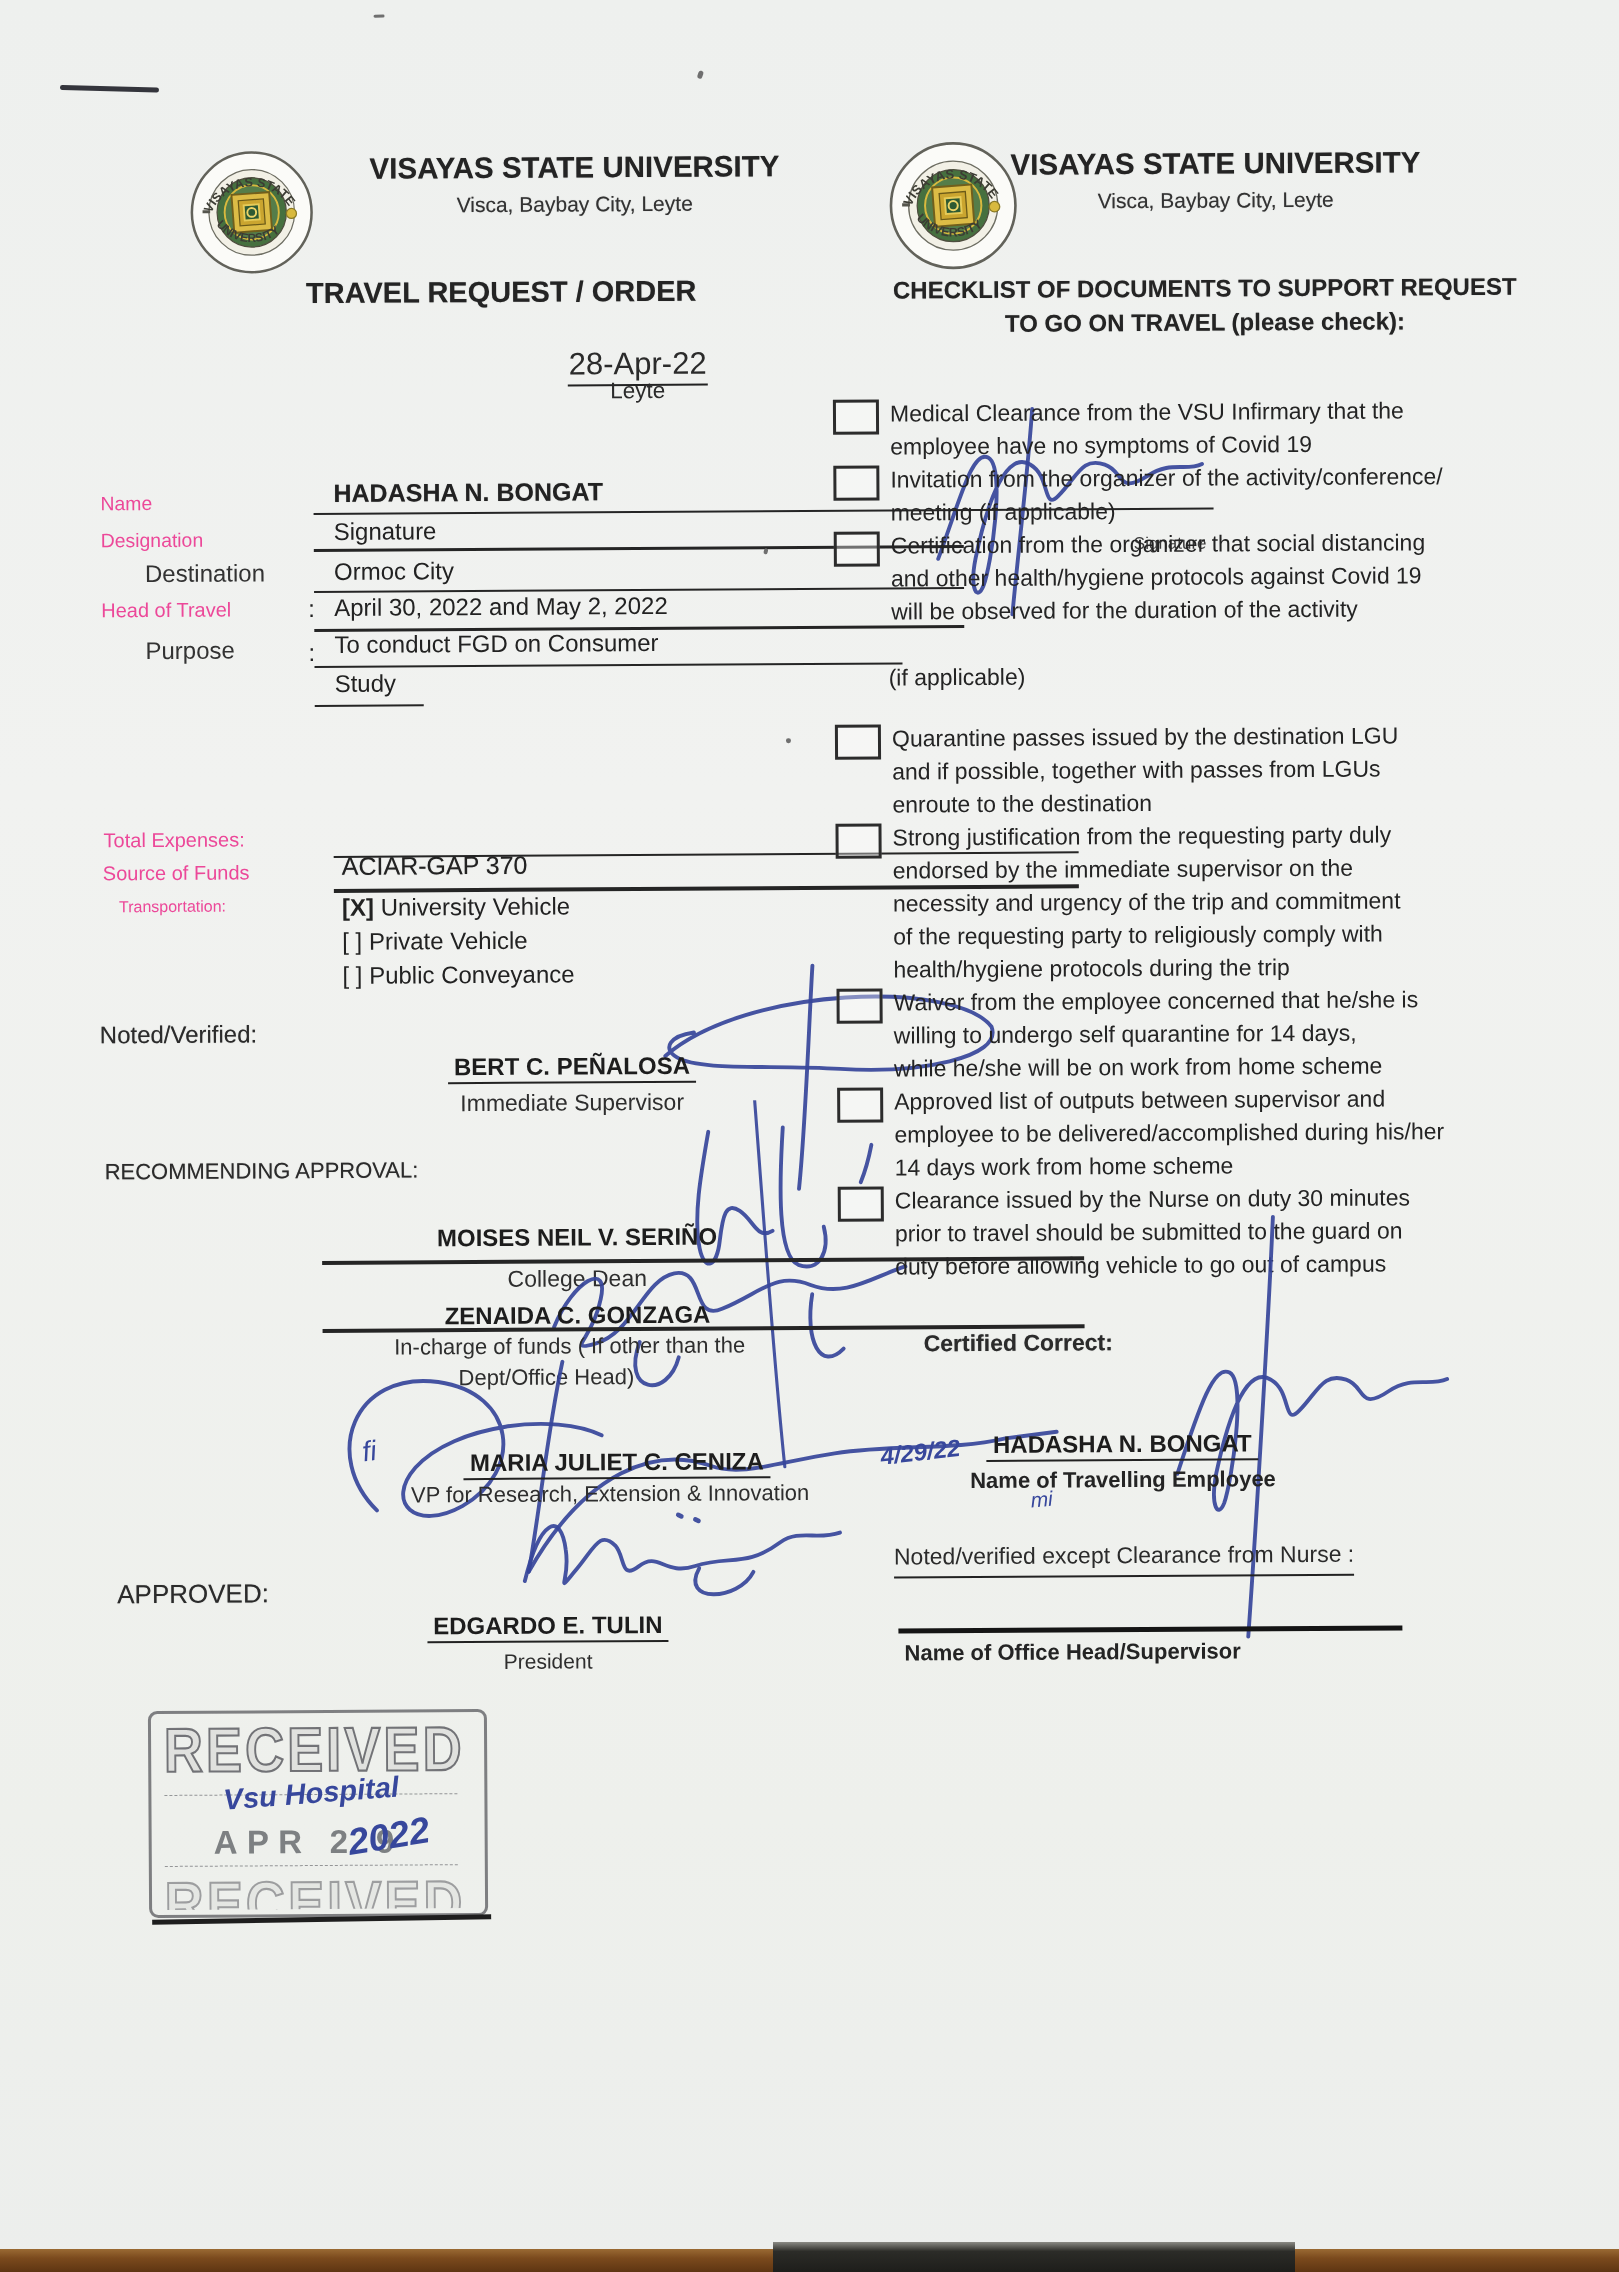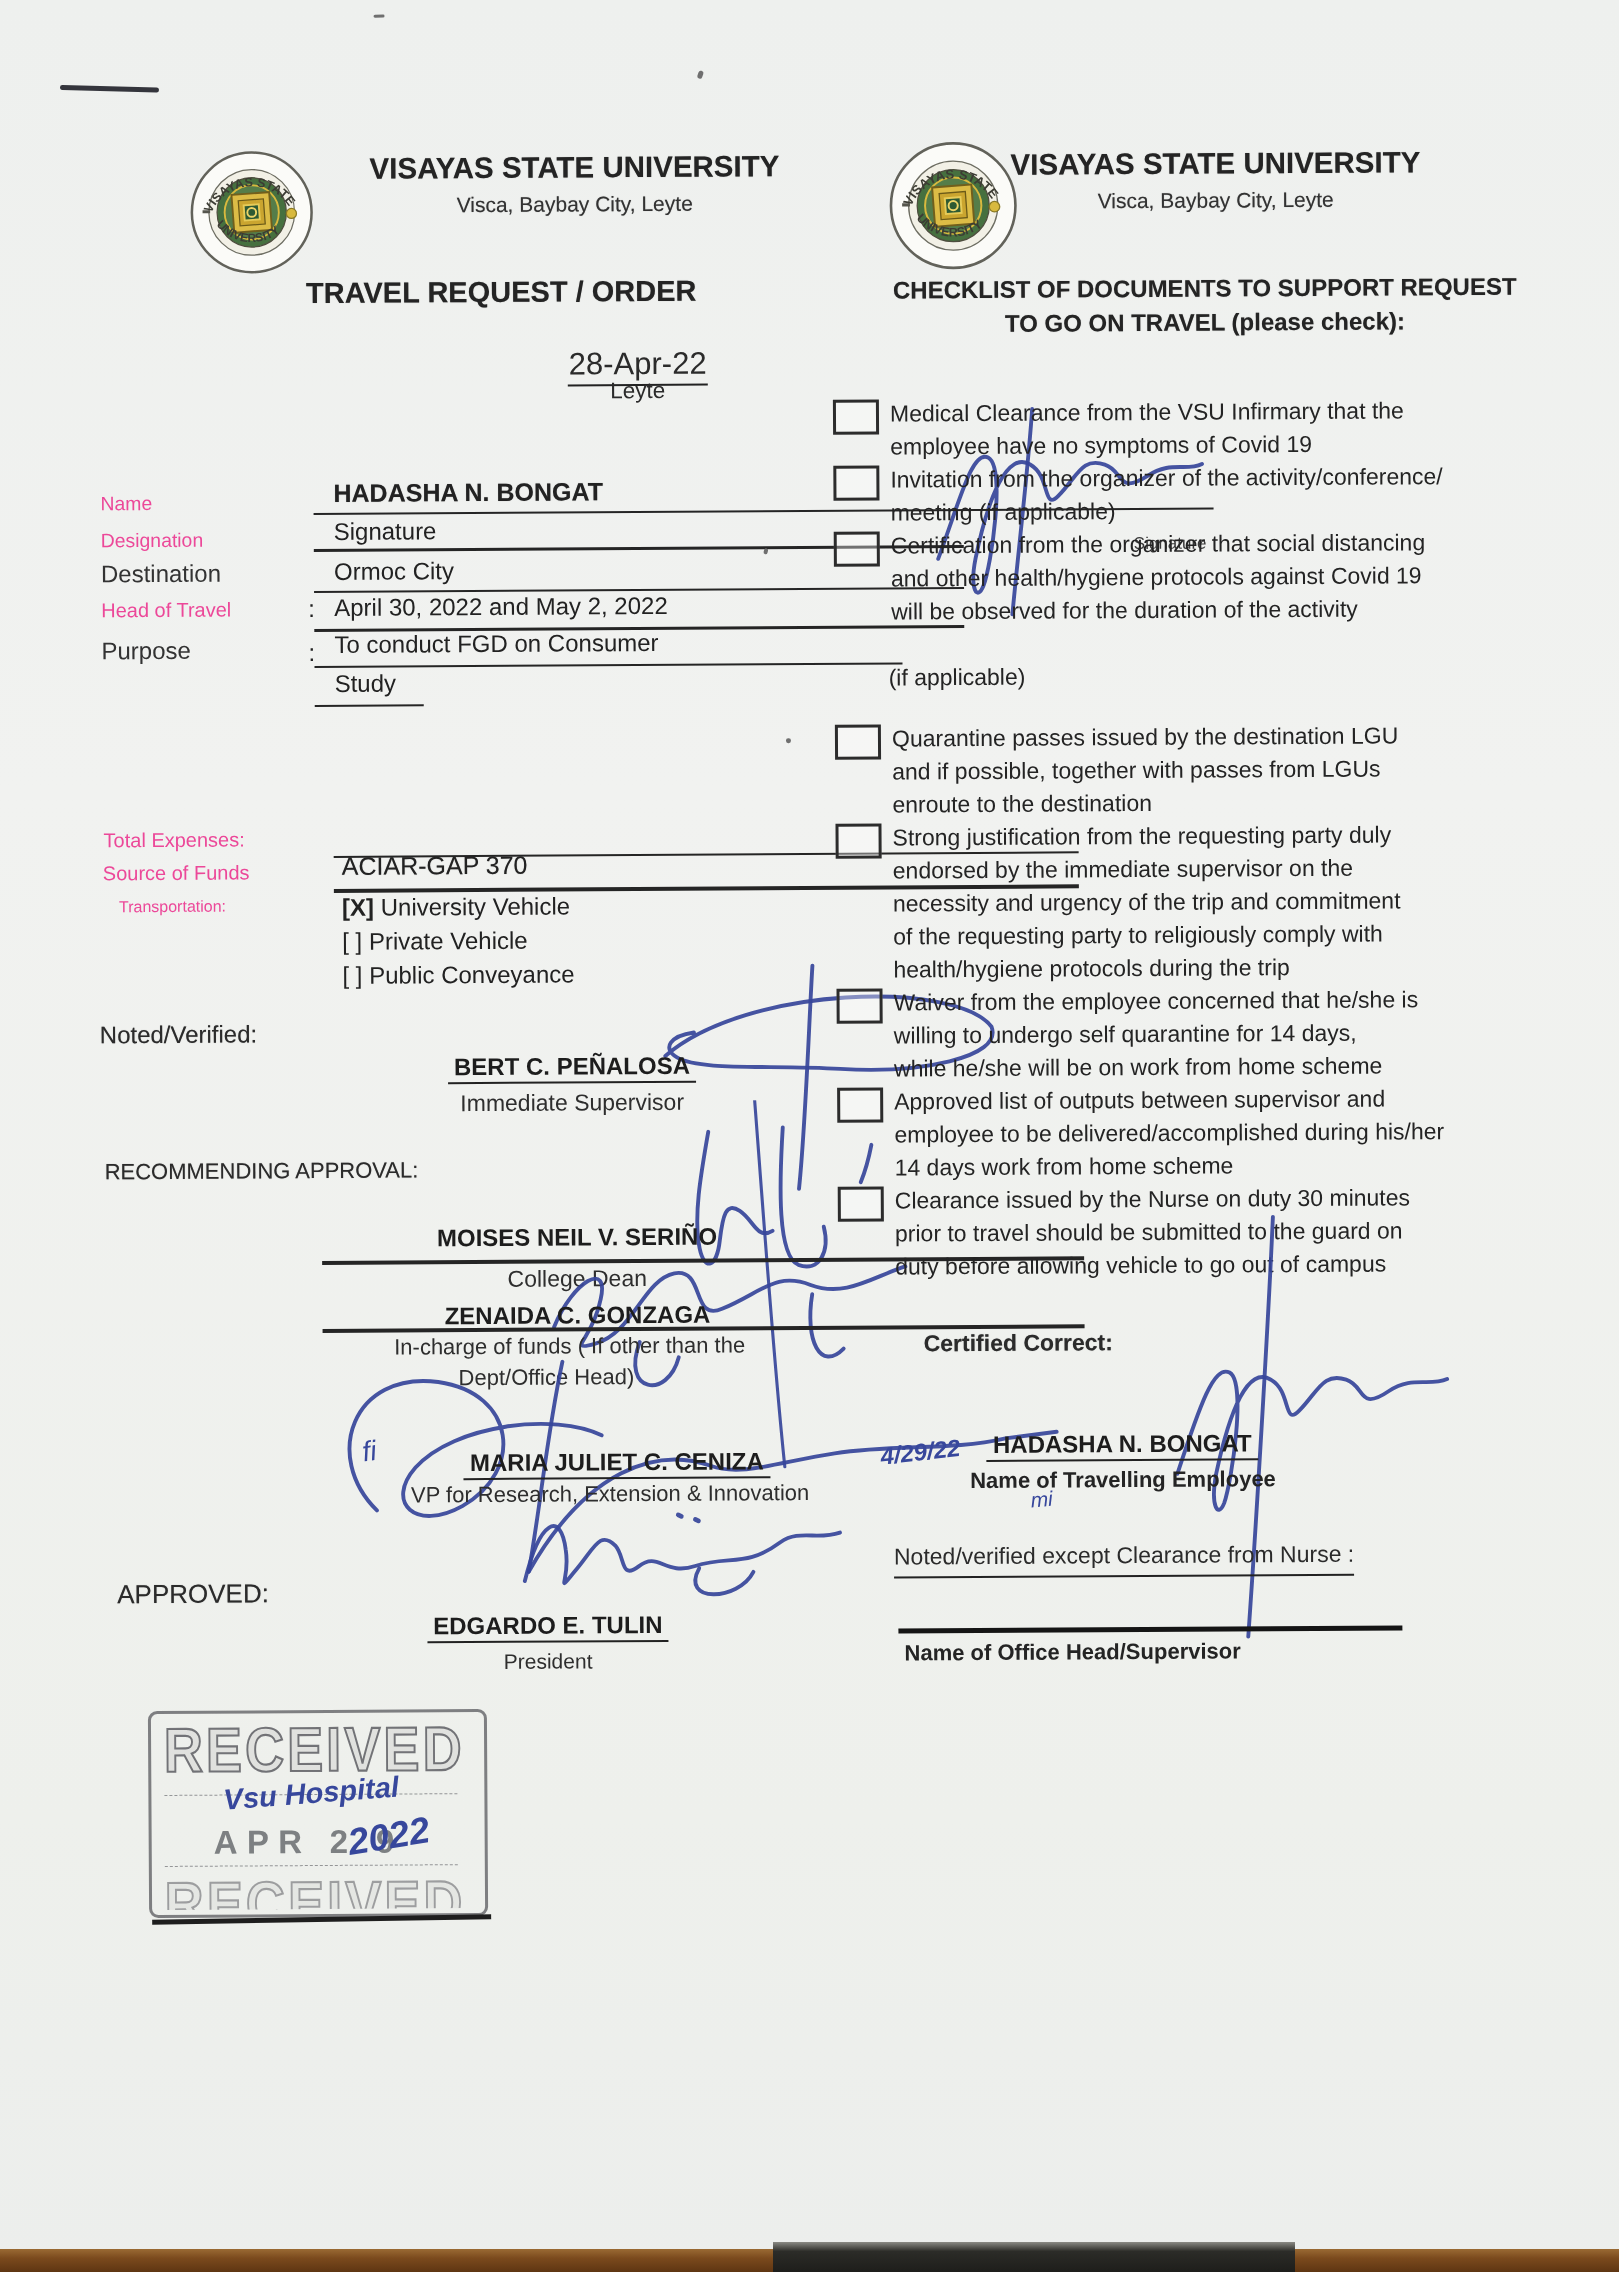--- a/index.html
+++ b/index.html
@@ -9,21 +9,21 @@
     font-family:"Liberation Sans", sans-serif;color:#2b2b2b;
   }
   #paper{position:absolute;inset:0;}
   #tilt{position:absolute;inset:0;transform:rotate(-0.35deg);transform-origin:50% 40%;}
   .abs{position:absolute;white-space:nowrap;}
   .ctr{text-align:center;}
   .soft{text-shadow:0 0 0.8px rgba(45,45,45,.45);}
   .b{font-weight:bold;}
   .rule{position:absolute;background:#252525;height:2.3px;}
   .lab{font-size:19.4px;color:#ec4899;}
-  .biglab{font-size:24px;color:#333;}
+  .biglab{font-size:24px;color:#333;margin-left:44px;}
   .val{font-size:24px;color:#222;}
   .uline span{border-bottom:2.3px solid #222;padding:0 6.2px 2.3px 6.2px;}
   .name{font-size:24px;font-weight:bold;color:#1d1d1d;}
   .subtitle{font-size:22.5px;color:#2e2e2e;}
   .hand{font-style:italic;color:#37479c;}
   svg.sig{position:absolute;pointer-events:none;}
   svg.sig path{fill:none;stroke:#36459a;stroke-linecap:round;stroke-linejoin:round;opacity:.92;}
 
   
   #checklist{position:absolute;left:836px;top:398px;width:645px;}

